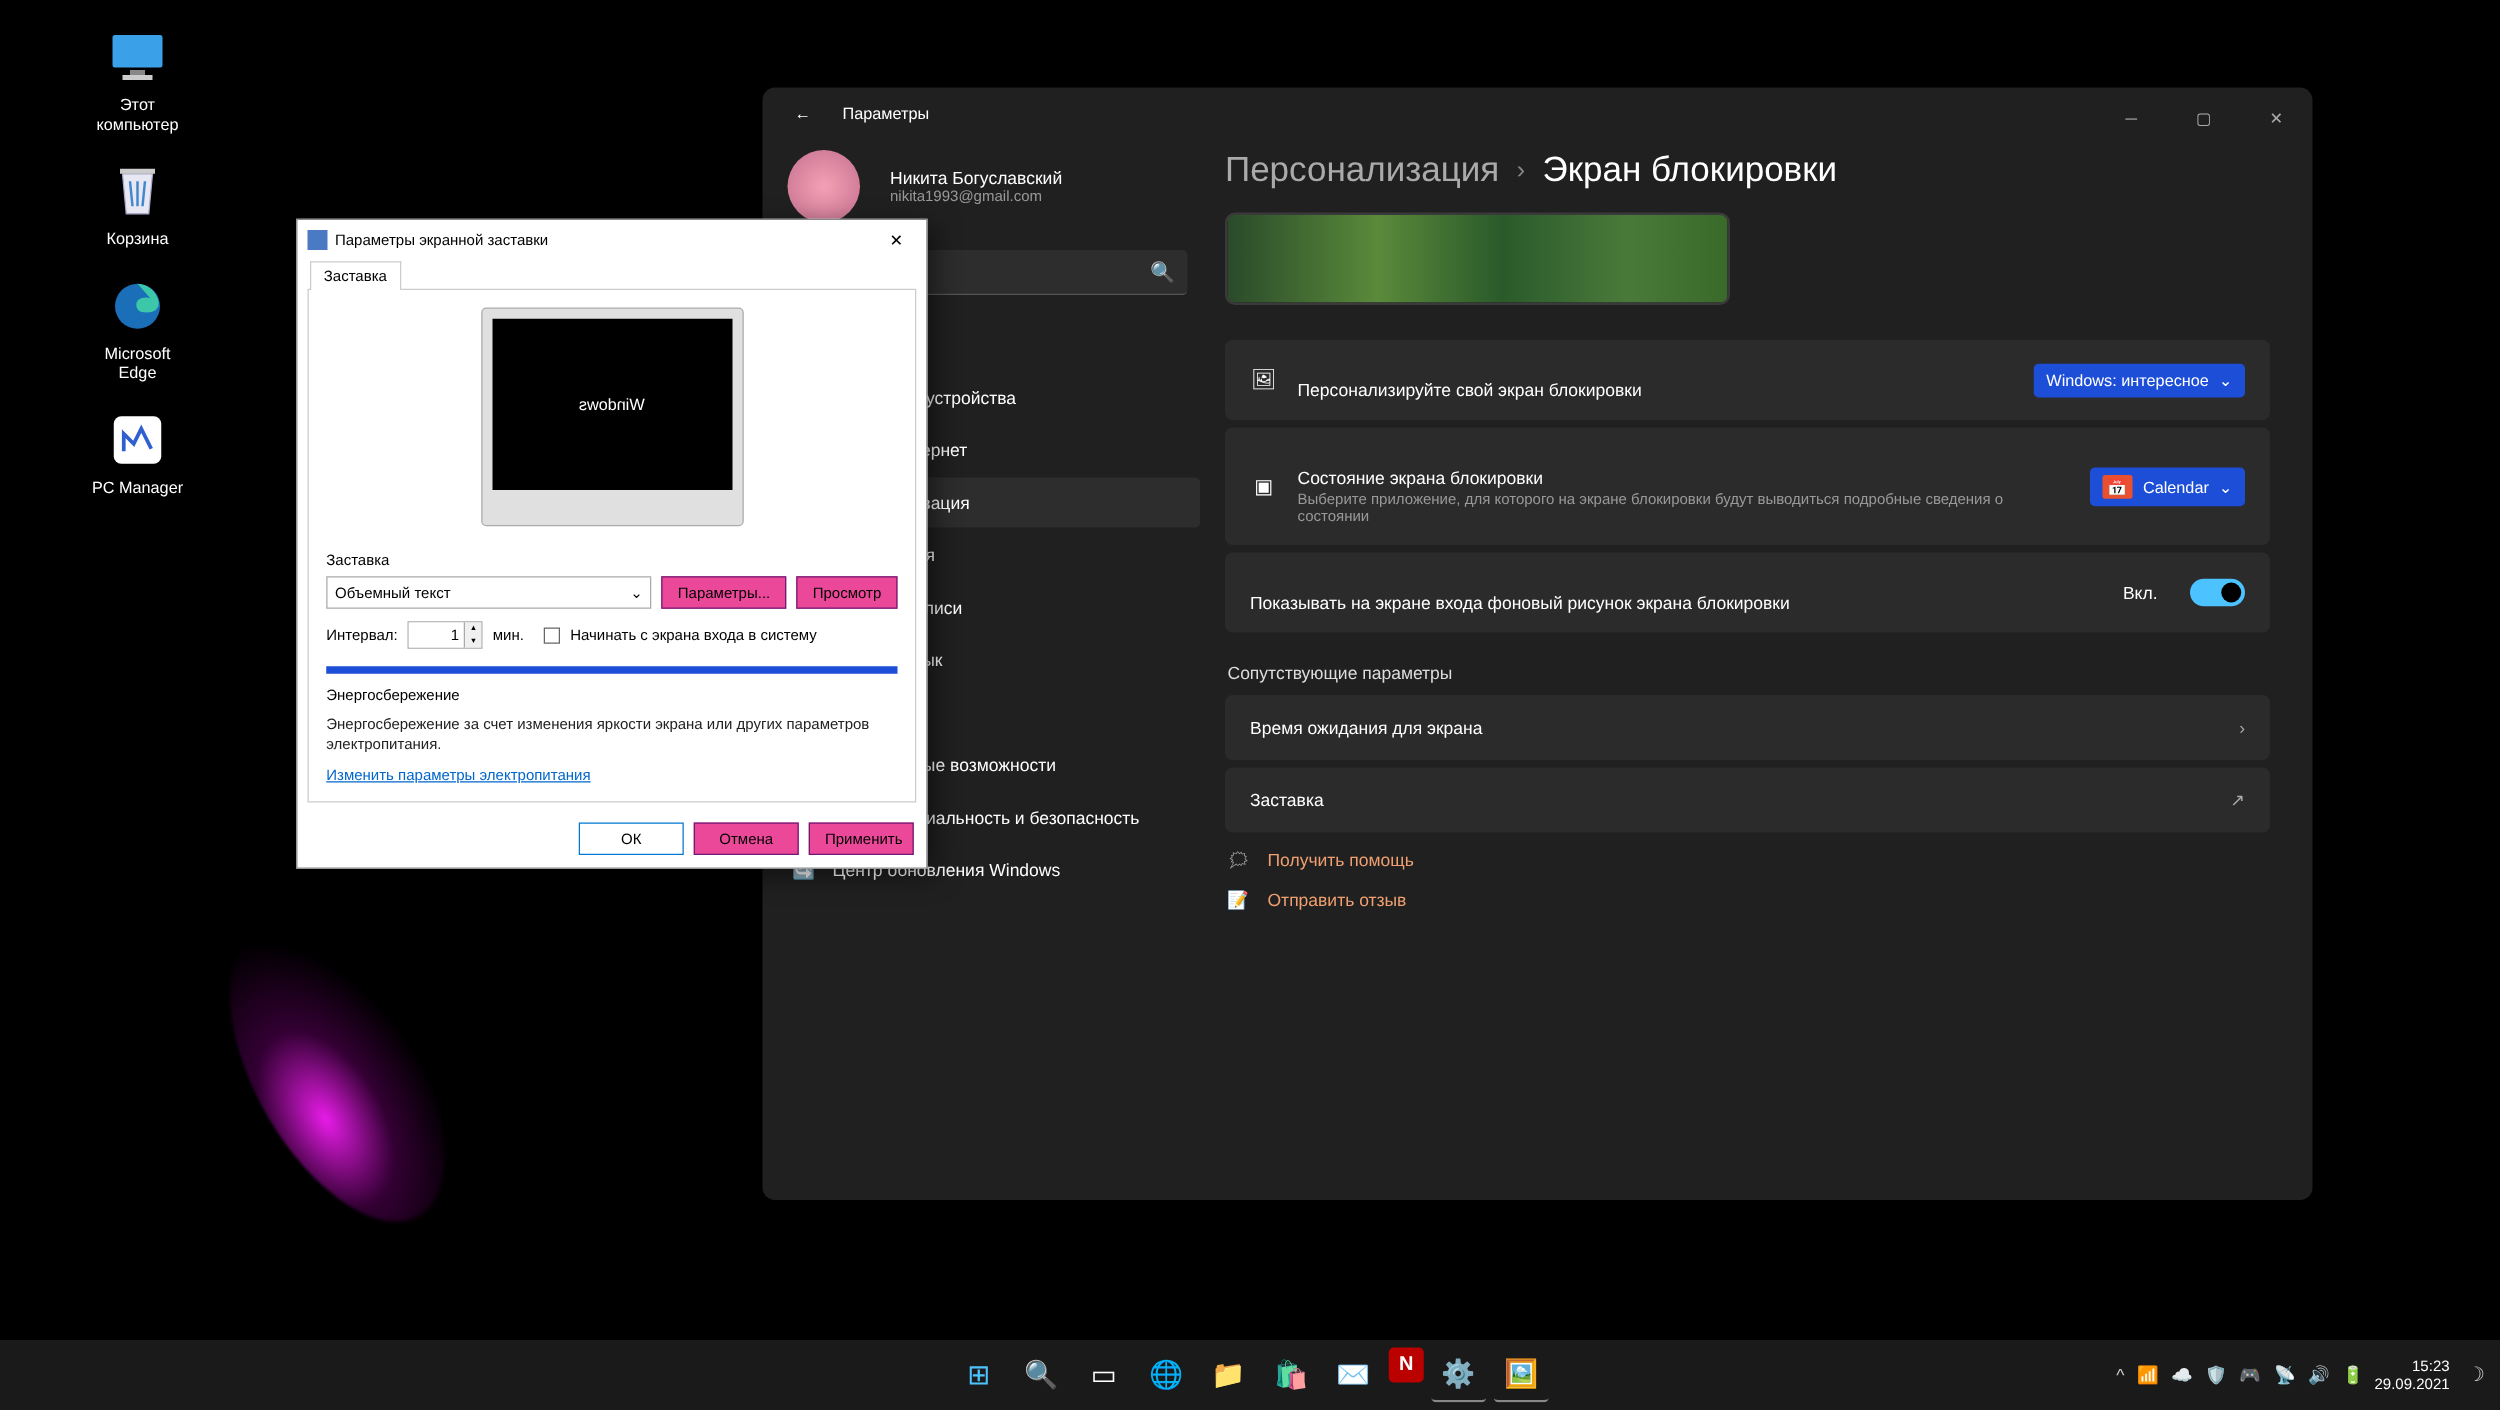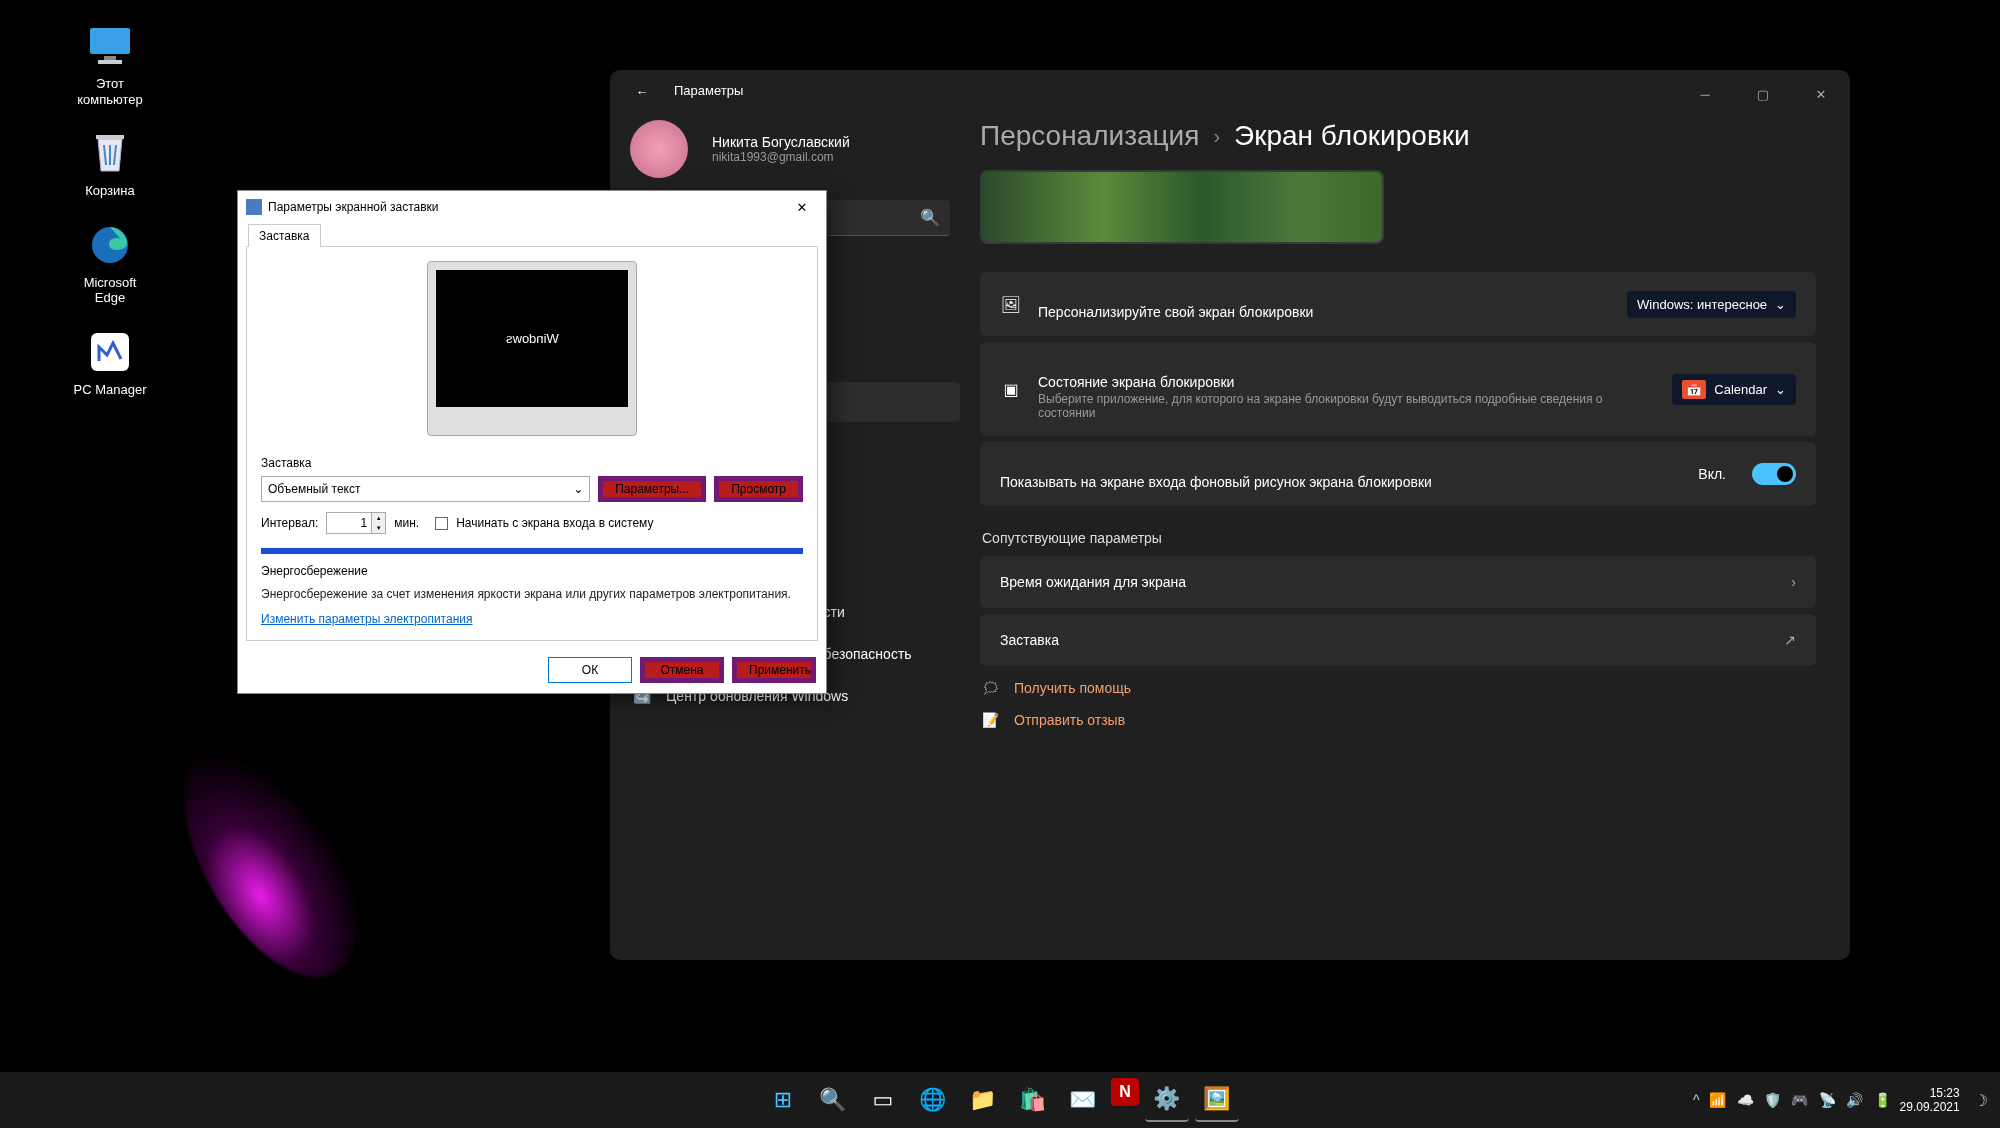--- a/index.html
+++ b/index.html
@@ -39,45 +39,45 @@
 .settings-content { flex: 1; padding: 10px 34px 0 0; color: #fff; overflow-y: auto; }
 .breadcrumb { display: flex; align-items: center; gap: 14px; font-size: 28px; margin-bottom: 18px; }
 .breadcrumb .bc-parent { color: #aaa; cursor: pointer; }
 .breadcrumb .bc-sep { color: #888; font-size: 20px; }
 .preview-pane { width: 404px; height: 74px; background: #111; border: 2px solid #3a3a3a; border-radius: 8px; margin-bottom: 28px; background-image: linear-gradient(90deg, #2a4a2a, #5a8a3a 30%, #2a5a2a 55%, #4a7a3a 80%, #3a6a2a); }
 .setting-row { background: #2b2b2b; border-radius: 6px; padding: 16px 20px; margin-bottom: 6px; display: flex; align-items: center; gap: 16px; cursor: pointer; }
 .setting-row .row-icon { width: 22px; height: 22px; color: #fff; display: inline-flex; align-items: center; justify-content: center; }
 .setting-row .row-body { flex: 1; margin-top: 16px; }
 .setting-row .row-title { font-size: 14px; }
 .setting-row .row-sub { font-size: 12px; color: #999; margin-top: 2px; }
-.setting-row .row-control { font-size: 13px; color: #fff; display: flex; align-items: center; gap: 8px; background: #0f172a; padding: 6px 10px; border-radius: 4px; cursor: pointer; }
+.setting-row .row-control { font-size: 13px; color: #fff; display: flex; align-items: center; gap: 8px; background: #1d4ed8; padding: 6px 10px; border-radius: 4px; cursor: pointer; }
 .setting-toggle-label { font-size: 14px; margin-right: 10px; }
 .toggle { width: 44px; height: 22px; background: #4cc2ff; border-radius: 11px; position: relative; cursor: pointer; }
 .toggle::after { content: ""; position: absolute; right: 3px; top: 3px; width: 16px; height: 16px; background: #000; border-radius: 50%; }
 .link-row { display: flex; align-items: flex-start; padding: 18px 20px; font-size: 14px; background: #2b2b2b; border-radius: 6px; margin-bottom: 6px; cursor: pointer; }
 .link-row .arrow { margin-left: auto; color: #aaa; }
 .section-header { font-size: 14px; color: #ddd; margin: 24px 0 10px 2px; }
 .help-link { display: flex; align-items: center; gap: 14px; padding: 8px 2px; font-size: 14px; color: #f0a070; cursor: pointer; }
 .help-link .icon { color: #aaa; width: 18px; }
 
 
-.scr-dialog { position: absolute; left: 237px; top: 190px; width: 590px; background: #fff; border: 1px solid #888; box-shadow: 6px 6px 20px rgba(0,0,0,0.5); font-size: 12px; color: #000; }
+.scr-dialog { position: absolute; left: 237px; top: 175px; width: 505px; background: #fff; border: 1px solid #888; box-shadow: 6px 6px 20px rgba(0,0,0,0.5); font-size: 12px; color: #000; }
 .scr-titlebar { height: 32px; display: flex; align-items: center; padding: 0 8px; }
 .scr-titlebar .scr-icon { width: 16px; height: 16px; background: #4a7ac4; margin-right: 6px; }
 .scr-titlebar .scr-title { flex: 1; font-size: 12px; }
 .scr-titlebar .scr-close { width: 32px; height: 24px; display: flex; align-items: center; justify-content: center; cursor: pointer; font-size: 13px; }
 .scr-tab { margin-left: 10px; padding: 4px 10px; border: 1px solid #ccc; border-bottom: none; background: #fff; display: inline-block; font-size: 12px; position: relative; top: 1px; }
 .scr-panel { border: 1px solid #ccc; margin: 0 8px 8px 8px; padding: 14px; }
 .scr-monitor { width: 210px; height: 175px; margin: 0 auto 20px; background: #e0e0e0; border: 1px solid #aaa; border-radius: 4px; position: relative; padding: 8px 8px 28px 8px; }
 .scr-monitor-screen { width: 100%; height: 100%; background: #000; display: flex; align-items: center; justify-content: center; color: #fff; font-size: 13px; }
 .scr-monitor-screen span { transform: scaleX(-1); }
 .scr-group-title { font-size: 12px; margin-bottom: 6px; }
 .scr-row1 { display: flex; gap: 8px; margin-bottom: 10px; }
 .scr-select { flex: 1; height: 26px; border: 1px solid #aaa; padding: 0 6px; display: flex; align-items: center; justify-content: space-between; background: #fff; cursor: pointer; }
-.scr-btn { height: 26px; padding: 0 12px; border: 5px solid #701a75; background: #b91c1c; cursor: pointer; font-size: 12px; }
+.scr-btn { height: 26px; padding: 0 12px; border: 1px solid #701a75; background: #ec4899; cursor: pointer; font-size: 12px; }
 .scr-row2 { display: flex; align-items: center; gap: 8px; margin-bottom: 12px; }
 .scr-spin { display: inline-flex; border: 1px solid #aaa; height: 22px; }
 .scr-spin input { width: 44px; border: none; text-align: right; padding-right: 4px; font-size: 12px; }
 .scr-spin .spin-btns { width: 14px; display: flex; flex-direction: column; border-left: 1px solid #aaa; }
 .scr-spin .spin-btns div { flex: 1; font-size: 6px; line-height: 9px; display: flex; align-items: center; justify-content: center; cursor: pointer; background: #f0f0f0; }
 .scr-check { width: 13px; height: 13px; border: 1px solid #666; }
 .scr-divider-group { border-top: 6px solid #1d4ed8; margin-top: 14px; padding-top: 10px; }
 .scr-energy-title { font-size: 12px; margin-bottom: 8px; }
 .scr-energy-text { font-size: 12px; color: #222; margin-bottom: 10px; line-height: 1.35; }
 .scr-link { color: #0066cc; text-decoration: underline; cursor: pointer; font-size: 12px; }

